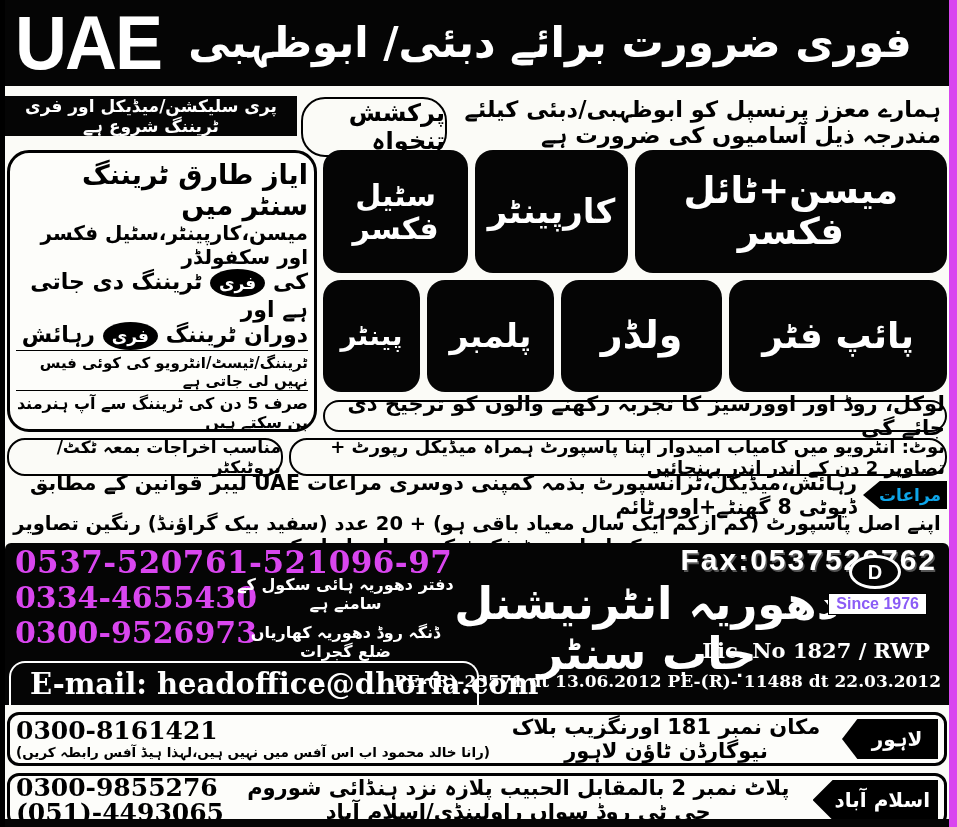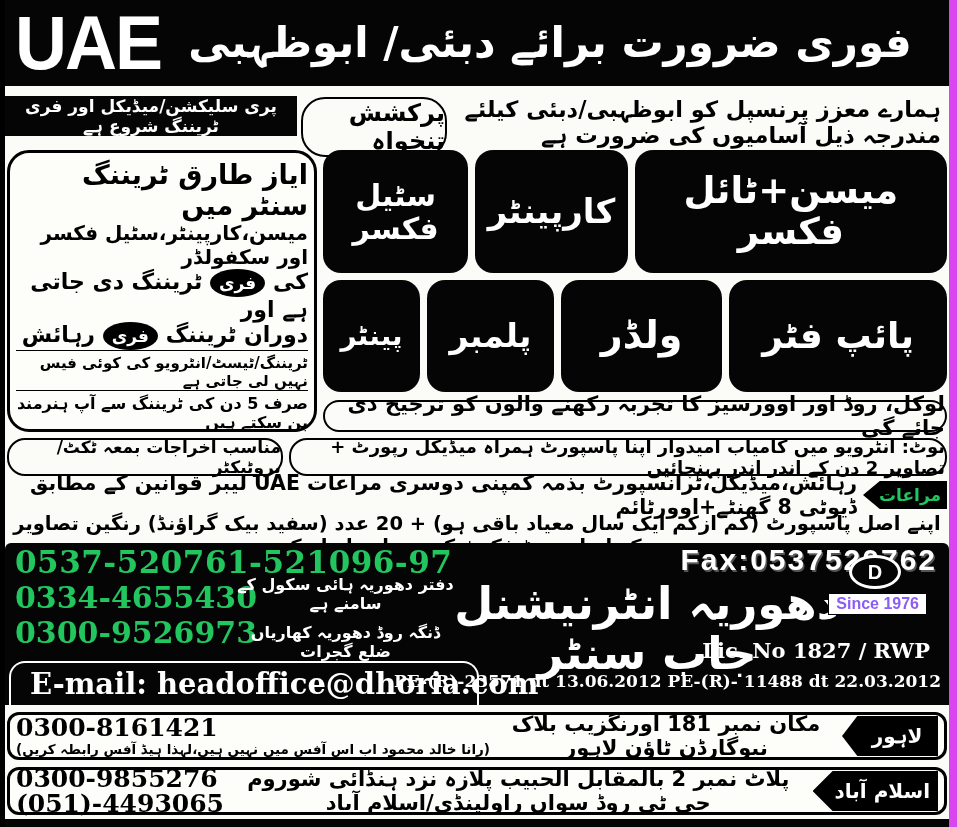--- a/index.html
+++ b/index.html
@@ -76,31 +76,31 @@
   }
   .notebox {
     flex:1; border: 2.5px solid #000; border-radius: 18px;
     font-size: 18px; font-weight:bold; display:flex; align-items:center; justify-content:center;
   }
 
   
   .benefits { margin-top: 3px; padding: 0 2px; }
   .bline1 { display:flex; direction: rtl; align-items:center; height: 32px; gap: 6px; }
   .arrow-label {
-    background:#000; color:#22c55e; font-size: 17px; font-weight: bold;
+    background:#000; color:#0ea5e9; font-size: 17px; font-weight: bold;
     height: 28px; min-width: 72px; display:flex; align-items:center; justify-content:center;
     clip-path: polygon(0 50%, 20% 0, 100% 0, 100% 100%, 20% 100%);
     padding: 0 6px 0 16px; direction: rtl;
   }
   .b1text { flex:1; font-size: 20.5px; font-weight: bold; text-align: right; }
   .bline2 { height: 28px; font-size: 19.5px; font-weight: bold; text-align: center; direction: rtl; margin-top: 1px; }
 
   
   .contact { position: relative; margin-top: 3px; height: 162px; background:#050505; color:#fff; border-radius: 6px 6px 0 0; }
-  .num { font-family: "DejaVu Serif", serif; font-weight: bold; color:#22c55e; }
+  .num { font-family: "DejaVu Serif", serif; font-weight: bold; color:#d946ef; }
   .ph1 { position:absolute; left:10px; top:1px;  font-size:31px; letter-spacing:0.5px; }
   .ph2 { position:absolute; left:10px; top:37px; font-size:30px; }
   .ph3 { position:absolute; left:10px; top:72px; font-size:30px; }
   .loc1 { position:absolute; left:228px; top:32px; width:225px; font-size:16px; font-weight:bold; text-align:center; }
   .loc2 { position:absolute; left:228px; top:80px; width:225px; font-size:16px; font-weight:bold; text-align:center; }
   .fax {
     position:absolute; right:12px; top:0px; font-family:"Liberation Sans", sans-serif;
     font-weight:900; font-size:30px; letter-spacing:2px; color:#fff;
     text-shadow: 1.5px 1.5px 0 #555;
   }
@@ -115,21 +115,21 @@
     position:absolute; right:22px; top:50px; background:#fff; color:#8b5cf6; border:1.5px solid #000;
     font-family:"Liberation Sans",sans-serif; font-weight:bold; font-size:16px; padding:1px 7px;
   }
   .lic { position:absolute; right:19px; top:95px; font-family:"DejaVu Serif",serif; font-weight:bold; font-size:21px; }
   .pe  { position:absolute; right:8px; top:128px; font-family:"DejaVu Serif",serif; font-weight:bold; font-size:17px; }
   .email { position:absolute; left:10px; bottom:4px; font-family:"DejaVu Serif",serif; font-weight:bold; font-size:29px;margin-left:15px; }
   .email-frame { position:absolute; left:4px; bottom:0; width:470px; height:44px; border:2px solid #fff; border-bottom:none; border-radius:16px 16px 0 0; }
 
   
   .citybox {
-    position: relative; margin: 7px 2px 0; height: 48px;
+    position: relative; margin: 7px 2px 0; height: 54px;
     border: 3px solid #000; border-radius: 12px; background:#fdfdfa;
     display:flex; align-items:center; padding: 2px 6px;
   }
   .cleft { display:flex; flex-direction:column; justify-content:center; }
   .cphone { font-family:"DejaVu Serif",serif; font-weight:bold; font-size:25px; line-height:1.02; }
   .cnote { font-size: 13.5px; font-weight:bold; direction:rtl; }
   .caddr { flex:1; font-size: 21px; font-weight:bold; text-align:center; direction:rtl; padding: 0 4px; }
   .cityarrow {
     background:#000; color:#fff; font-size: 20px; font-weight:bold;
     height: 40px; min-width: 96px; display:flex; align-items:center; justify-content:center;

